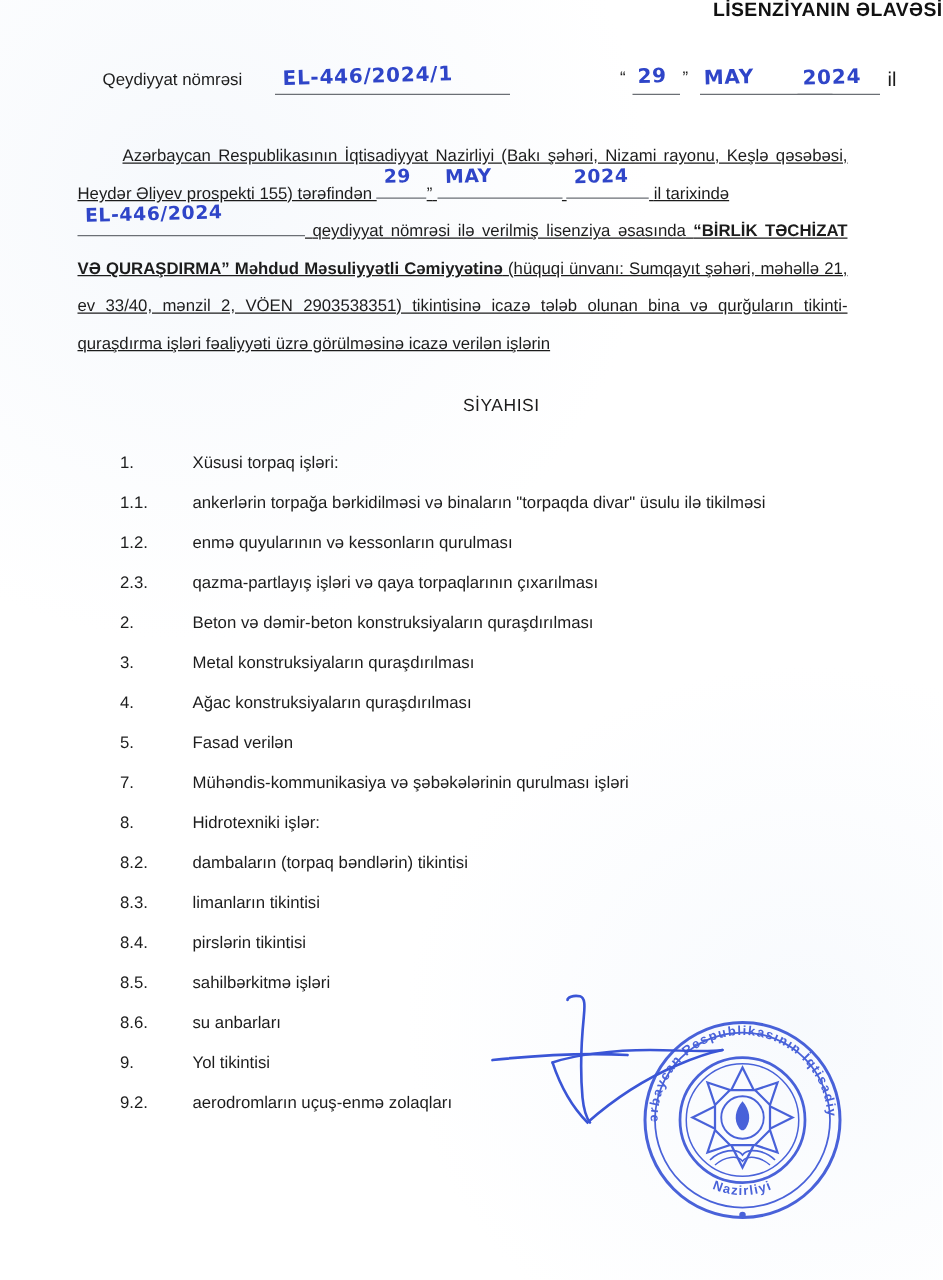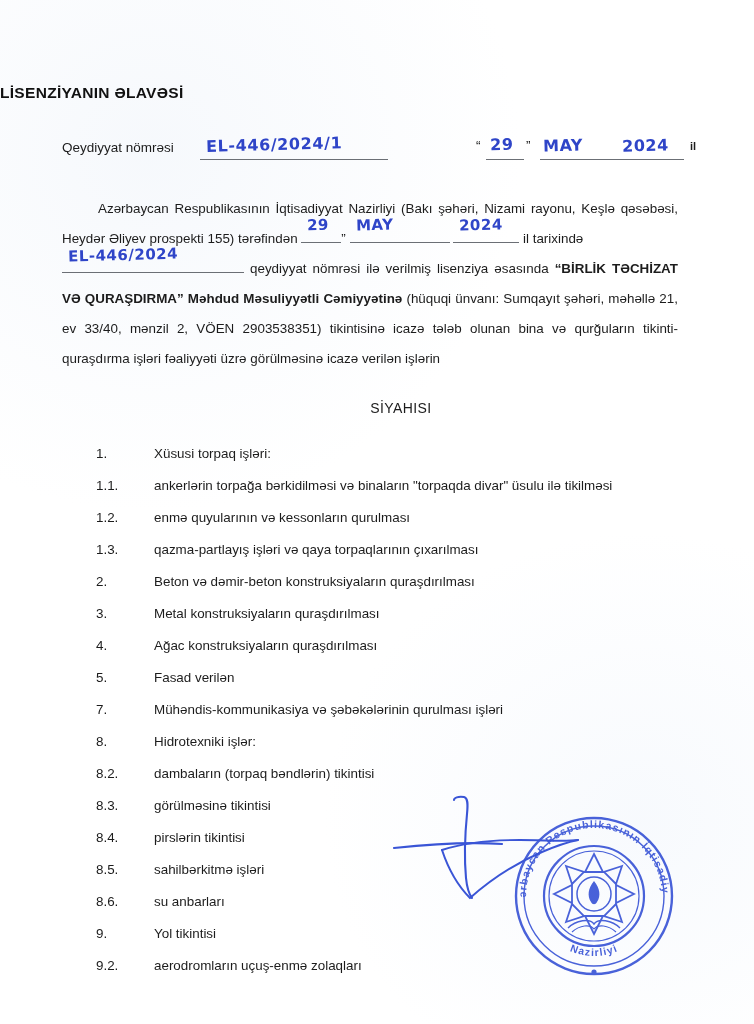--- a/index.html
+++ b/index.html
@@ -27,37 +27,37 @@
       #ffffff;
     pointer-events: none;
   }
   .content {
     position: relative;
     z-index: 2;
   }
 
   
   .doc-title {
-    text-align: left;
+    text-align: right;
     font-weight: bold;
     font-size: 15.5px;
     letter-spacing: 0.3px;
     margin: 0;
-    padding-top: 84px;
     color: #111;
   }
 
   
   .reg-line {
     position: relative;
     margin-top: 32px;
     padding: 0 56px 0 62px;
     height: 30px;
     font-size: 13.5px;
     color: #1c1c1c;
+    margin-left: 20px;
   }
   .reg-label {
     position: absolute;
     left: 62px;
     top: 6px;
     font-size: 13.5px;
   }
   .rule {
     position: absolute;
     border-bottom: 1.3px solid #6b6f75;
@@ -72,33 +72,33 @@
     transform: rotate(-1.6deg);
     white-space: nowrap;
   }
   .quote-mark {
     position: absolute;
     font-size: 13.5px;
     color: #1c1c1c;
   }
   .tail-il {
     position: absolute;
-    font-size: 11px;
-    color: #1c1c1c;
-    font-weight: bold;
+    font-size: 16px;
+    color: #1c1c1c;
   }
 
   
   .body-para {
     margin: 30px 76px 0 62px;
     font-size: 13.4px;
     line-height: 30px;
     text-align: justify;
     text-justify: inter-word;
     color: #1c1c1c;
+    text-decoration: underline;
   }
   .body-para .indent { display: inline-block; width: 36px; }
   .bold { font-weight: bold; }
   .inline-blank {
     display: inline-block;
     position: relative;
     border-bottom: 1.3px solid #6b6f75;
     vertical-align: baseline;
     height: 17px;
   }
@@ -229,21 +229,21 @@
         </li>
         <li class="work-item">
           <span class="item-num">1.1.</span>
           <span class="item-text">ankerlərin torpağa bərkidilməsi və binaların "torpaqda divar" üsulu ilə tikilməsi</span>
         </li>
         <li class="work-item">
           <span class="item-num">1.2.</span>
           <span class="item-text">enmə quyularının və kessonların qurulması</span>
         </li>
         <li class="work-item">
-          <span class="item-num">1.3.</span>
+          <span class="item-num">2.3.</span>
           <span class="item-text">qazma-partlayış işləri və qaya torpaqlarının çıxarılması</span>
         </li>
         <li class="work-item">
           <span class="item-num">2.</span>
           <span class="item-text">Beton və dəmir-beton konstruksiyaların quraşdırılması</span>
         </li>
         <li class="work-item">
           <span class="item-num">3.</span>
           <span class="item-text">Metal konstruksiyaların quraşdırılması</span>
         </li>
@@ -262,21 +262,21 @@
         <li class="work-item">
           <span class="item-num">8.</span>
           <span class="item-text">Hidrotexniki işlər:</span>
         </li>
         <li class="work-item">
           <span class="item-num">8.2.</span>
           <span class="item-text">dambaların (torpaq bəndlərin) tikintisi</span>
         </li>
         <li class="work-item">
           <span class="item-num">8.3.</span>
-          <span class="item-text">görülməsinə tikintisi</span>
+          <span class="item-text">limanların tikintisi</span>
         </li>
         <li class="work-item">
           <span class="item-num">8.4.</span>
           <span class="item-text">pirslərin tikintisi</span>
         </li>
         <li class="work-item">
           <span class="item-num">8.5.</span>
           <span class="item-text">sahilbərkitmə işləri</span>
         </li>
         <li class="work-item">

